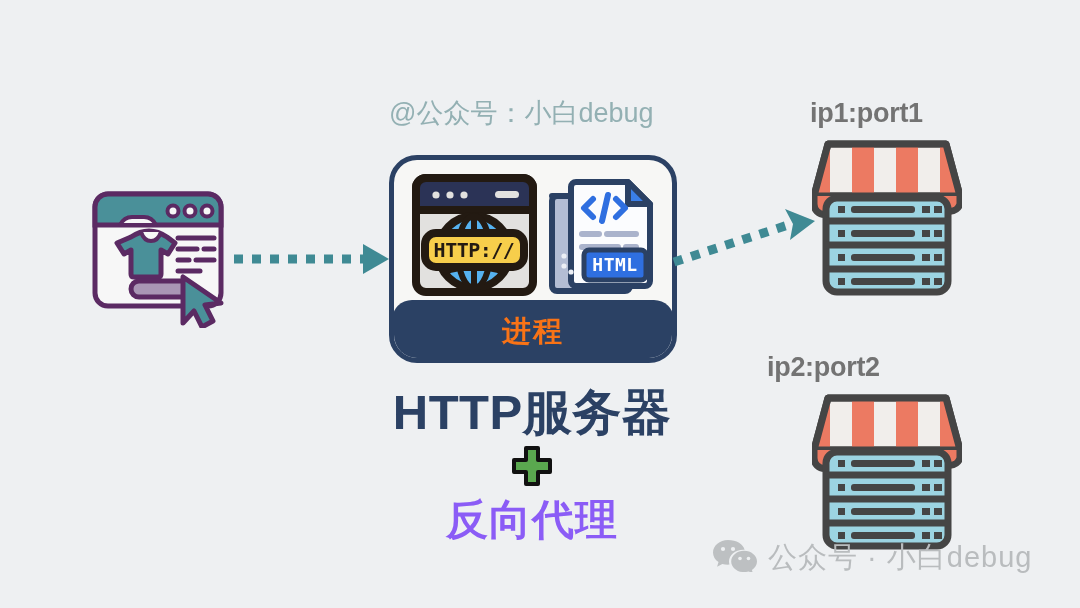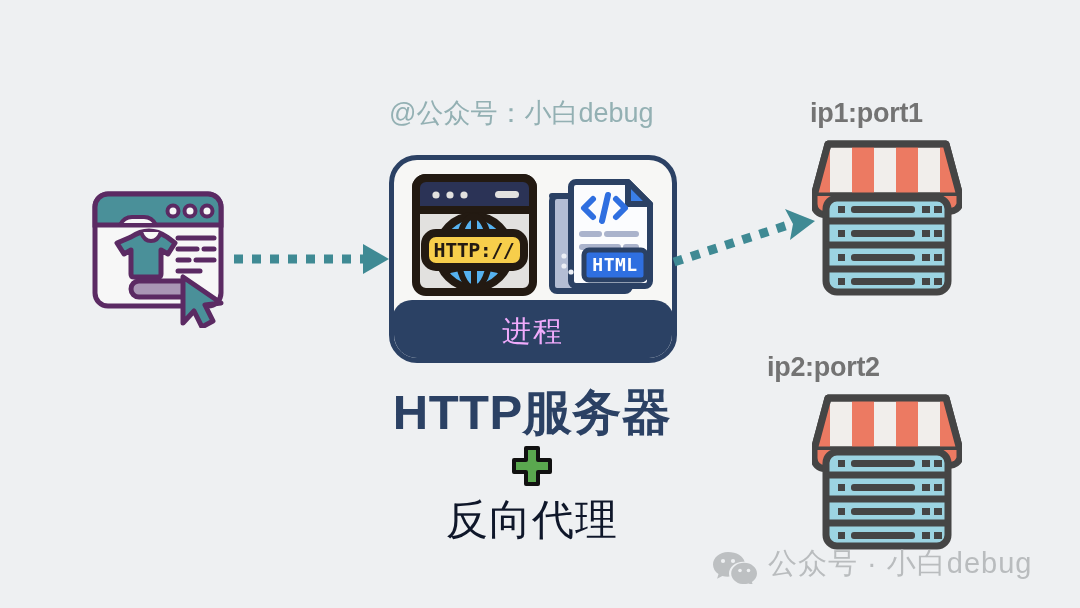--- a/index.html
+++ b/index.html
@@ -64,23 +64,23 @@
     bottom: -6px;
     width: calc(100% + 4px);
     height: 64px;
     background: #2b4164;
     border-radius: 20px;
     display: flex;
     align-items: center;
     justify-content: center;
   }
   #process-banner-label {
-    color: #f0abfc;
+    color: #f97316;
     font-size: 29px;
-    font-weight: normal;
+    font-weight: bold;
     letter-spacing: 2px;
     line-height: 1;
     padding-bottom: 2px;
   }
 
   
   #card-watermark {
     left: 389px;
     top: 93px;
     width: 290px;
@@ -116,23 +116,23 @@
     line-height: 52px;
     letter-spacing: 0.5px;
   }
   #caption-plus {
     height: 56px;
     display: flex;
     align-items: center;
     justify-content: center;
   }
   #caption-line-2 {
-    color: #0f172a;
+    color: #8b5cf6;
     font-size: 42px;
-    font-weight: normal;
+    font-weight: bold;
     line-height: 52px;
     letter-spacing: 1px;
   }
 
   
   .node-label {
     color: #737373;
     font-size: 27px;
     font-weight: bold;
     white-space: nowrap;
@@ -144,21 +144,21 @@
   
   #node1-icon { left: 812px; top: 136px; width: 150px; height: 160px; }
   #node2-icon { left: 812px; top: 390px; width: 150px; height: 160px; }
 
   
   #page-watermark {
     left: 712px;
     top: 538px;
     height: 46px;
     display: flex;
-    align-items: flex-end;
+    align-items: flex-start;
     gap: 10px;
   }
   #page-watermark-text {
     color: #b9bcbe;
     font-size: 29px;
     white-space: nowrap;
     letter-spacing: 1px;
   }
 </style>
 </head>

